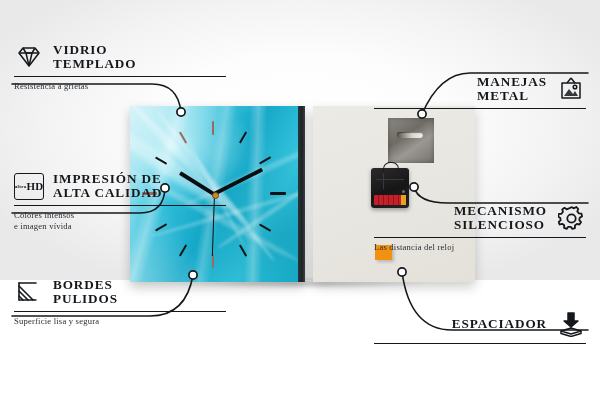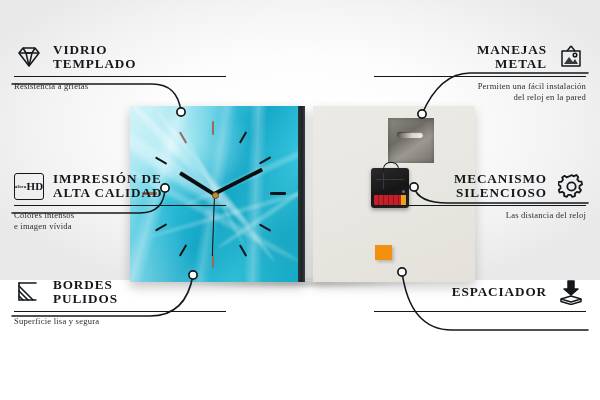--- a/index.html
+++ b/index.html
@@ -76,21 +76,21 @@
   .floorshadow{position:absolute;left:126px;top:276px;width:356px;height:16px;
     background:radial-gradient(ellipse 50% 50% at 50% 45%, rgba(0,0,0,.20) 0%, rgba(0,0,0,0) 72%);
     filter:blur(1px);}
 
   
   #connectors{position:absolute;left:0;top:0;width:600px;height:400px;pointer-events:none;}
 
   
   .feature{position:absolute;width:212px;}
   .feature.left{text-align:left;}
-  .feature.right{text-align:right;}
+  .feature.right{text-align:left;margin-top:32px;}
 
   .frow{display:flex;align-items:center;gap:9px;}
   .feature.right .frow{flex-direction:row-reverse;}
 
   .ficon{width:30px;height:30px;flex:0 0 30px;display:flex;align-items:center;justify-content:center;color:#14181c;}
   .ficon svg{display:block;}
 
   .ftitle{
     font-family:"Liberation Serif",serif;
     font-size:13.2px;line-height:14.4px;letter-spacing:.9px;
@@ -265,24 +265,20 @@
           <path d="M7 19 L12 12 L16 17 L18 14 L21 19 Z" fill="currentColor" stroke="none" opacity=".85"></path>
           <circle cx="18" cy="10" r="1.8"></circle>
         </svg>
       </div>
       <div>
         <div class="ftitle">MANEJAS</div>
         <div class="ftitle">METAL</div>
       </div>
     </div>
     <div class="rule"></div>
-    <div class="fdesc">
-      <div>Permiten una fácil instalación</div>
-      <div>del reloj en la pared</div>
-    </div>
   </div>
 
   <div class="feature right" style="left:374px;top:171px;">
     <div class="frow">
       <div class="ficon">
         <svg width="27" height="27" viewBox="0 0 27 27" fill="none" stroke="currentColor" stroke-width="1.8" stroke-linejoin="round">
           <path d="M13.5 2.2 l2.6 1.1 2.2 -1.4 1.9 2.1 -0.9 2.4 1.6 2 2.6 0.2 0.5 2.8 -2.3 1.3 -0.4 2.5 1.7 2 -1.6 2.3 -2.5 -0.6 -2 1.6 0.1 2.6 -2.7 0.8 -1.5 -2.1 -2.5 0 -1.6 2.1 -2.6 -1 0.1 -2.6 -2 -1.5 -2.5 0.7 -1.2 -2.5 2.1 -1.6 -0.3 -2.5 -2.2 -1.4 0.8 -2.7 2.6 0 1.5 -2 -0.8 -2.4 2.3 -1.6 2.1 1.5 2.4 -0.9 Z"></path>
           <circle cx="13.5" cy="13.5" r="4.2"></circle>
         </svg>
       </div>

